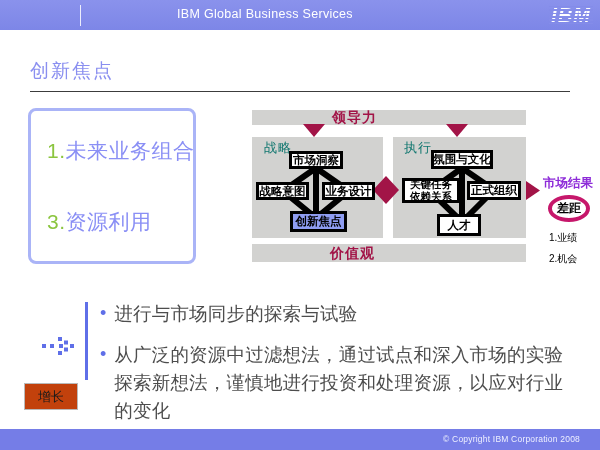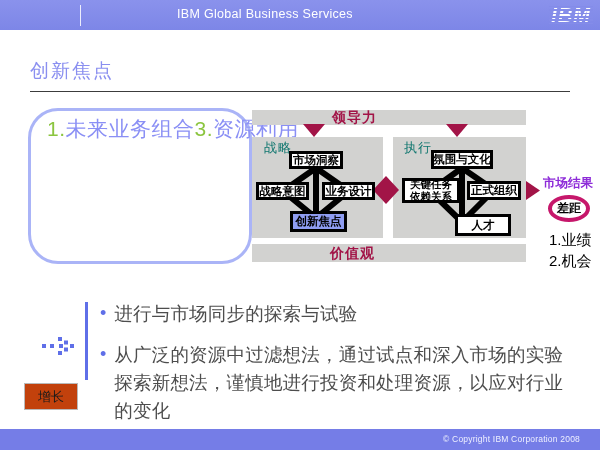--- a/index.html
+++ b/index.html
@@ -33,23 +33,23 @@
   
   .slide-title{
     position:absolute;left:30px;top:58px;
     color:#8a8ff0;font-size:19px;letter-spacing:2px;
   }
   .title-rule{
     position:absolute;left:30px;top:91px;width:540px;height:1px;background:#3c3c3c;
   }
   
   .focus-box{
-    position:absolute;left:28px;top:108px;width:224px;height:156px;
-    border:3px solid #aab4f7;border-radius:30px;
-    display:flex;flex-direction:row;justify-content:space-around;
+    position:absolute;left:28px;top:108px;width:168px;height:156px;
+    border:3px solid #aab4f7;border-radius:8px;
+    display:flex;flex-direction:column;justify-content:space-around;
     padding:4px 0 4px 16px;box-sizing:border-box;
   }
   .focus-item{font-size:21px;letter-spacing:.5px;white-space:nowrap;}
   .focus-num{color:#8bc53f;}
   .focus-text{color:#8a8ff5;}
   
   .bar,.panel{position:absolute;background:#d2d2d0;}
   .bar-leadership{left:252px;top:110px;width:274px;height:15px;}
   .bar-values{left:252px;top:244px;width:274px;height:18px;}
   .panel-strategy{left:252px;top:137px;width:131px;height:101px;}
@@ -73,34 +73,34 @@
     color:#000000;font-size:11.5px;font-weight:bold;white-space:nowrap;
     box-sizing:border-box;text-align:right;
   }
   .node-market-insight{left:289px;top:151px;width:54px;height:18px;}
   .node-strategic-intent{left:256px;top:182px;width:53px;height:18px;}
   .node-business-design{left:322px;top:182px;width:53px;height:18px;}
   .node-innovation-focus{left:290px;top:211px;width:57px;height:21px;background:#8f9df2;}
   .node-climate{left:431px;top:150px;width:62px;height:19px;}
   .node-keytasks{left:402px;top:178px;width:58px;height:25px;font-size:10.5px;line-height:1.08;flex-direction:column;}
   .node-formal-org{left:467px;top:181px;width:54px;height:19px;}
-  .node-talent{left:437px;top:214px;width:56px;height:22px;margin-left:18px;}
+  .node-talent{left:437px;top:214px;width:44px;height:22px;}
   
   .market-results{
     position:absolute;left:543px;top:175px;color:#8d2bd8;
     font-weight:bold;font-size:12.5px;white-space:nowrap;
   }
   .gap-oval{
     position:absolute;left:548px;top:195px;width:34px;height:19px;
     background:#ffffff;border:4px solid #c6176b;border-radius:50%;
     display:flex;align-items:center;justify-content:center;
     font-size:12px;font-weight:bold;color:#000000;white-space:nowrap;
   }
   .gap-item{
-    position:absolute;left:549px;color:#000000;font-size:15px;white-space:nowrap;
+    position:absolute;left:549px;color:#000000;font-size:10px;white-space:nowrap;
   }
   .gap-item-1{top:231px;}
   .gap-item-2{top:252px;}
   
   .dots-icon{position:absolute;left:42px;top:337px;}
   .accent-vline{
     position:absolute;left:85px;top:302px;width:3px;height:78px;background:#5f6fe8;
   }
   .bullets{position:absolute;left:100px;top:300px;width:478px;}
   .bullet-row{display:flex;margin-bottom:13px;}

